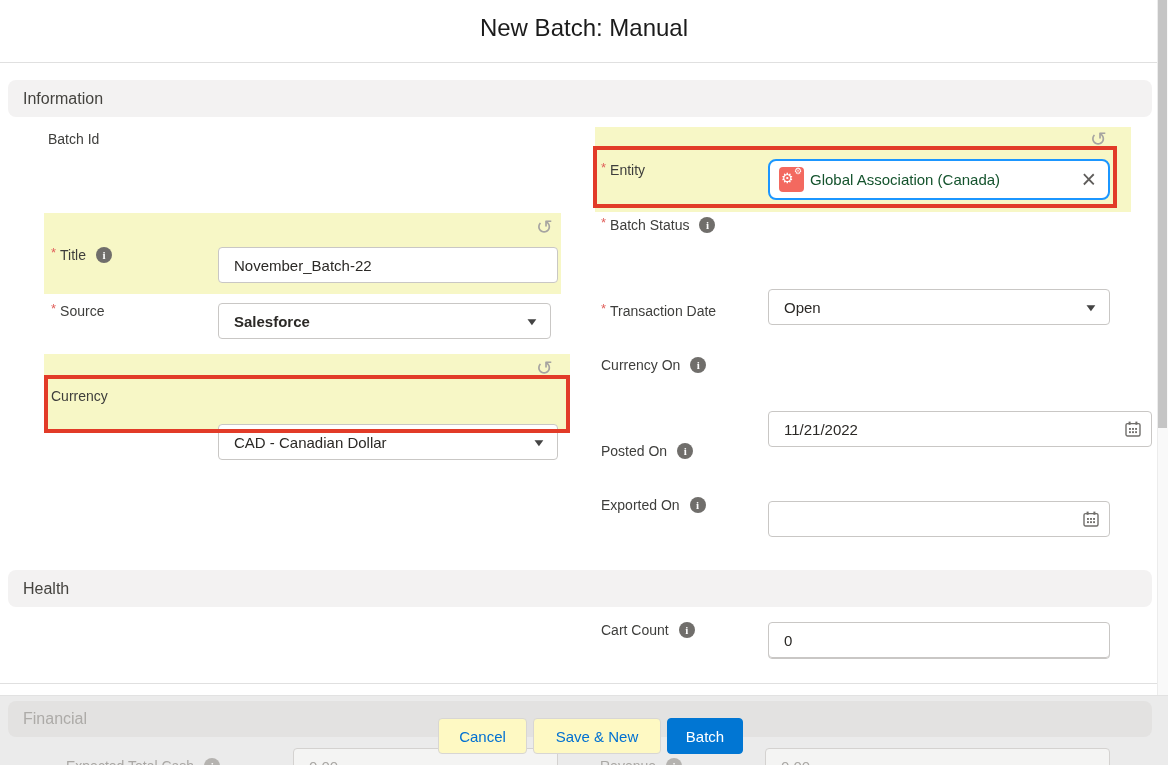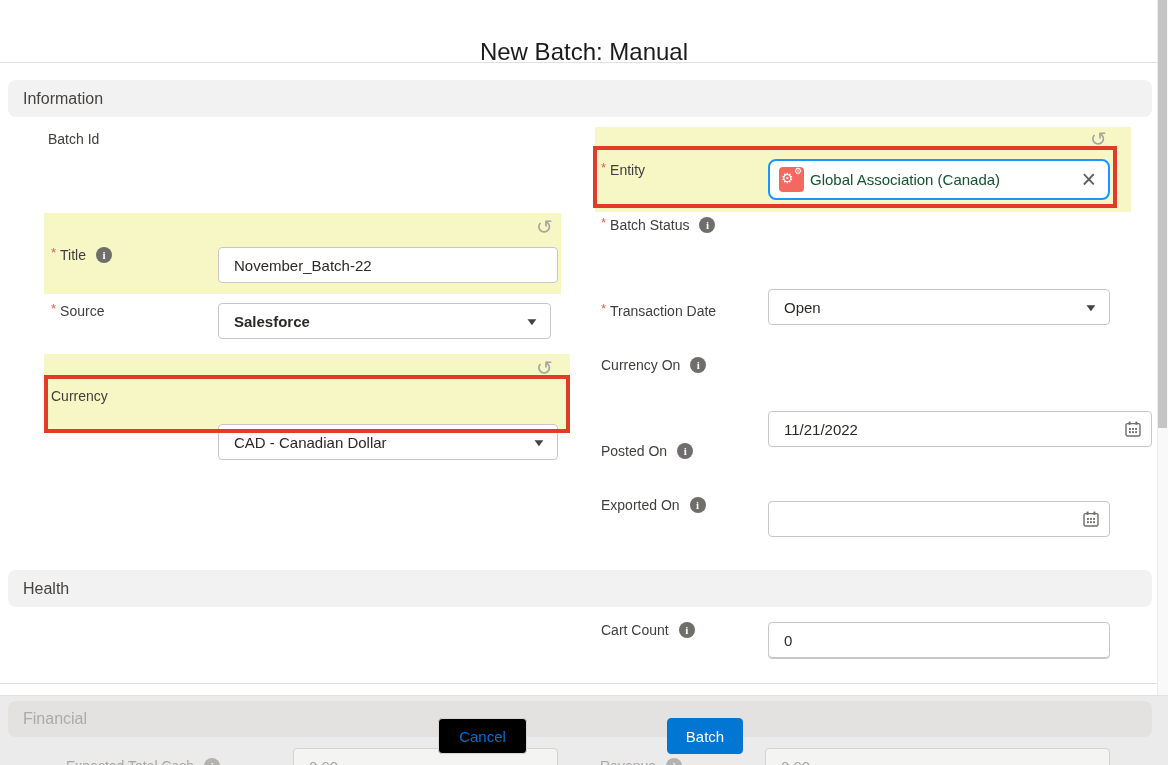--- a/index.html
+++ b/index.html
@@ -7,21 +7,21 @@
   body { font-family:"Liberation Sans", sans-serif; }
   #stage {
     position:relative; width:1168px; height:765px; background:#ffffff;
     overflow:hidden; margin:0 auto;
   }
   .abs { position:absolute; }
 
   
   .modal-title {
     top:14px; left:0; width:1168px; text-align:center;
-    font-size:24px; color:#1b1b1b; font-weight:400;margin-top:24px;
+    font-size:24px; color:#1b1b1b; font-weight:400;
   }
   .hline { height:1px; background:#e0e0e0; left:0; width:1168px; }
 
   
   .section-head {
     background:#f3f2f2; border-radius:8px; height:37px;
     display:flex; align-items:center; padding:0 15px;
     font-size:16px; color:#44433f;
   }
 
@@ -92,21 +92,21 @@
     background:#f4f4f3; font-family:"Liberation Sans",sans-serif;
     font-size:15px; color:#a9a7a4; padding:0 15px; outline:none;
   }
 
   
   .btn {
     height:36px; border-radius:4px; display:flex; align-items:center; justify-content:center;
     font-size:15px; cursor:pointer; z-index:5;
     font-family:"Liberation Sans",sans-serif;
   }
-  .btn-neutral { background:#000000; border:1px solid #d8d6d4; color:#0070d2; }
+  .btn-neutral { background:#fef9c3; border:1px solid #d8d6d4; color:#0070d2; }
   .btn-brand  { background:#0176d3; border:1px solid #0176d3; color:#ffffff; }
 
   
   .scroll-track { top:0; right:0; width:11px; height:765px; background:#f9f9f9; border-left:1px solid #ececec; }
   .scroll-thumb { top:0; left:1158px; width:9px; height:428px; background:#c5c5c5; cursor:grab; }
 </style>
 </head>
 <body>
 
 <div id="stage">
@@ -307,18 +307,19 @@
     <div class="abs faded-label" style="left:600px; top:52px;">
       <span>Revenue</span>
       <span class="info-icon">
           <span>i</span>
         </span>
     </div>
     <input class="abs faded-input" style="left: 765px; top: 52px; width: 345px;" value="0.00">
   </div>
 
   <button class="abs btn btn-neutral" style="left:438px; top:718px; width:89px;">Cancel</button>
+  <button class="abs btn btn-neutral" style="left:533px; top:718px; width:128px;">Save &amp; New</button>
   <button class="abs btn btn-brand" style="left:667px; top:718px; width:76px;">Batch</button>
 
   <div class="abs scroll-track"></div>
   <div class="abs scroll-thumb"></div>
 
 </div>
 
 </body></html>

